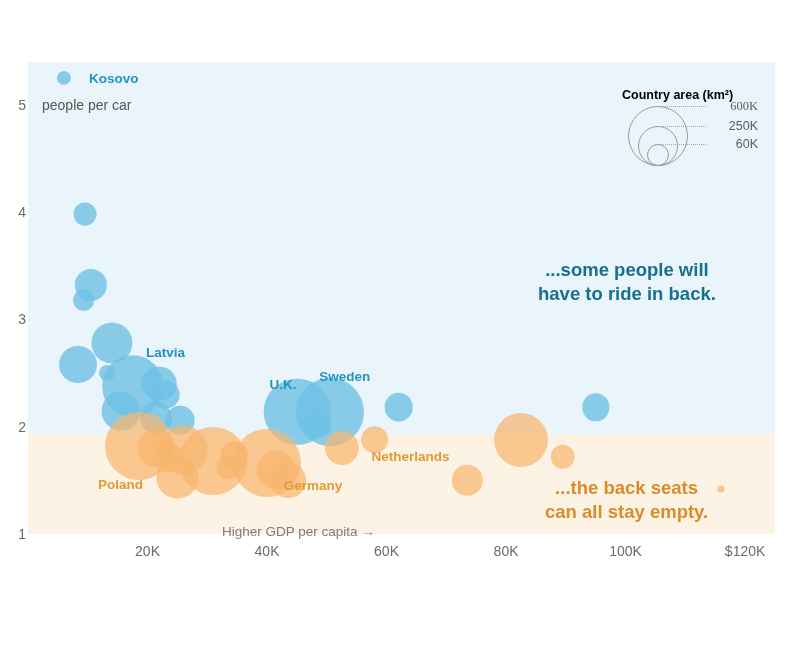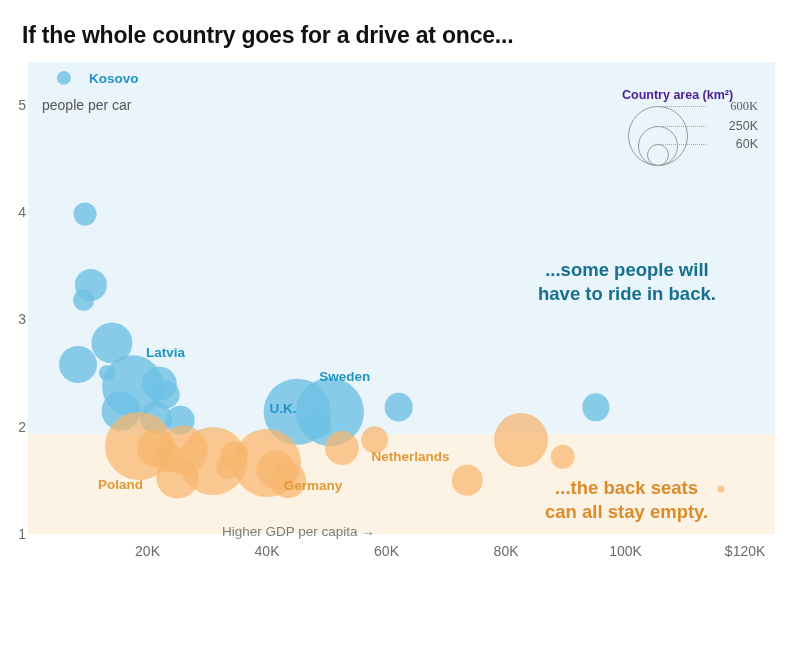--- a/index.html
+++ b/index.html
@@ -142,21 +142,21 @@
     top: 88px;
     width: 160px;
     height: 84px;
   }
   #legend-title {
     position: absolute;
     left: 12px;
     top: 0;
     font-size: 12.5px;
     font-weight: bold;
-    color: #4c1d95;
+    color: #000000;
     white-space: nowrap;
   }
   .legend-circle {
     position: absolute;
     border: 1px solid #9a9a9a;
     border-radius: 50%;
     background: transparent;
     box-sizing: border-box;
   }
   .legend-leader {
@@ -196,21 +196,20 @@
     color: #1b8fb3;
     text-decoration: none;
   }
   .sep { color: #9b9b9b; }
 </style>
 </head>
 <body>
 
 <div id="chart-root">
 
-  <div id="chart-title">If the whole country goes for a drive at once...</div>
 
   <div id="plot-area">
     <div class="band" id="band-upper"></div>
     <div class="band" id="band-lower"></div>
     <div id="bubbles-layer">
         <div class="bubble blue" style="left: 35.856px; top: 16.0909px; width: 14.1589px; height: 14.1589px;"></div>
         <div class="bubble blue" style="left: 56.772px; top: 152.327px; width: 22.9897px; height: 22.9897px;"></div>
         <div class="bubble blue" style="left: 62.748px; top: 223.127px; width: 32.2308px; height: 32.2308px;"></div>
         <div class="bubble blue" style="left: 55.5768px; top: 238.145px; width: 21.7681px; height: 21.7681px;"></div>
         <div class="bubble blue" style="left: 83.664px; top: 281.055px; width: 41.1695px; height: 41.1695px;"></div>
@@ -262,21 +261,21 @@
       <div class="x-tick" style="left: 506.08px;">80K</div>
       <div class="x-tick" style="left: 625.6px;">100K</div>
       <div class="x-tick" style="left: 745.12px;">$120K</div>
     </div>
 
   <div id="x-axis-note">Higher GDP per capita →</div>
 
   <div id="point-labels-layer">
       <div class="point-label blue" style="left: 101.856px; top: 78.0909px; padding-left: 24px;">Kosovo</div>
       <div class="point-label blue" style="left: 165.472px; top: 351.818px;">Latvia</div>
-      <div class="point-label blue" style="left: 282.92px; top: 383.709px; margin-top: 24px;">U.K.</div>
+      <div class="point-label blue" style="left: 282.92px; top: 383.709px;">U.K.</div>
       <div class="point-label blue" style="left: 344.788px; top: 375.709px;">Sweden</div>
       <div class="point-label orange" style="left: 410.608px; top: 455.6px; text-align: center;">Netherlands</div>
       <div class="point-label orange" style="left: 313.04px; top: 485.2px;">Germany</div>
       <div class="point-label orange" style="left: 120.556px; top: 484.036px;">Poland</div>
     </div>
 
   <div class="annotation" id="annotation-lower">...the back seats
 can all stay empty.</div>
   <div class="annotation" id="annotation-upper">...some people will
 have to ride in back.</div>

